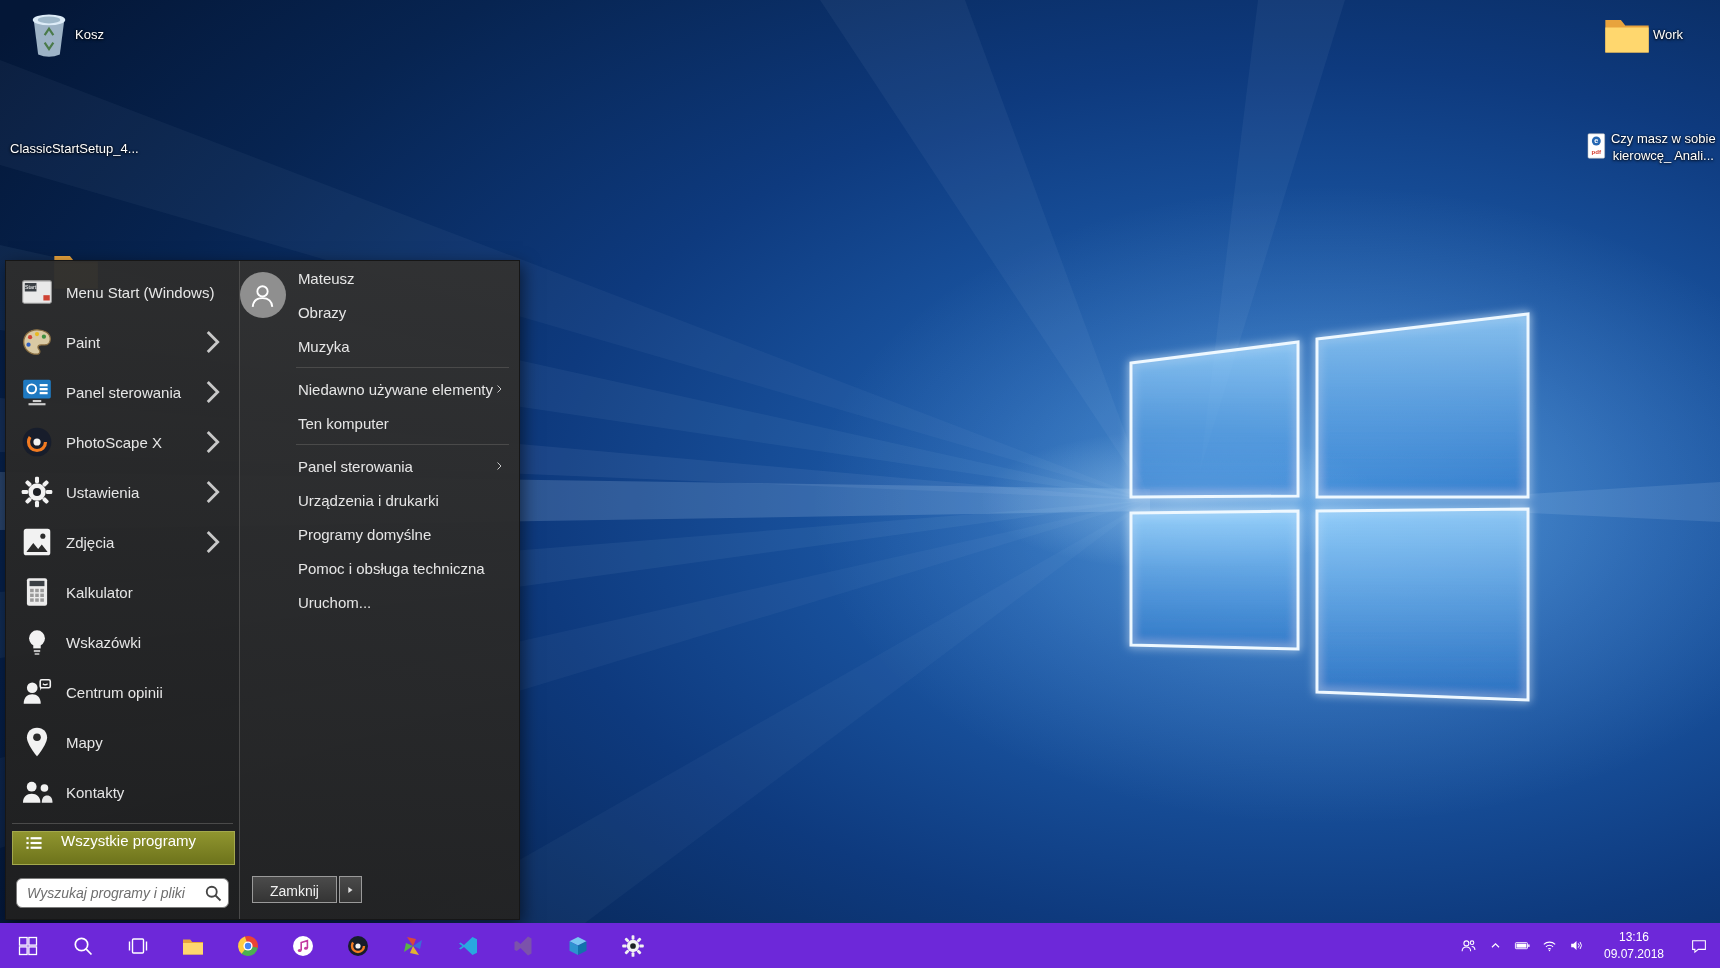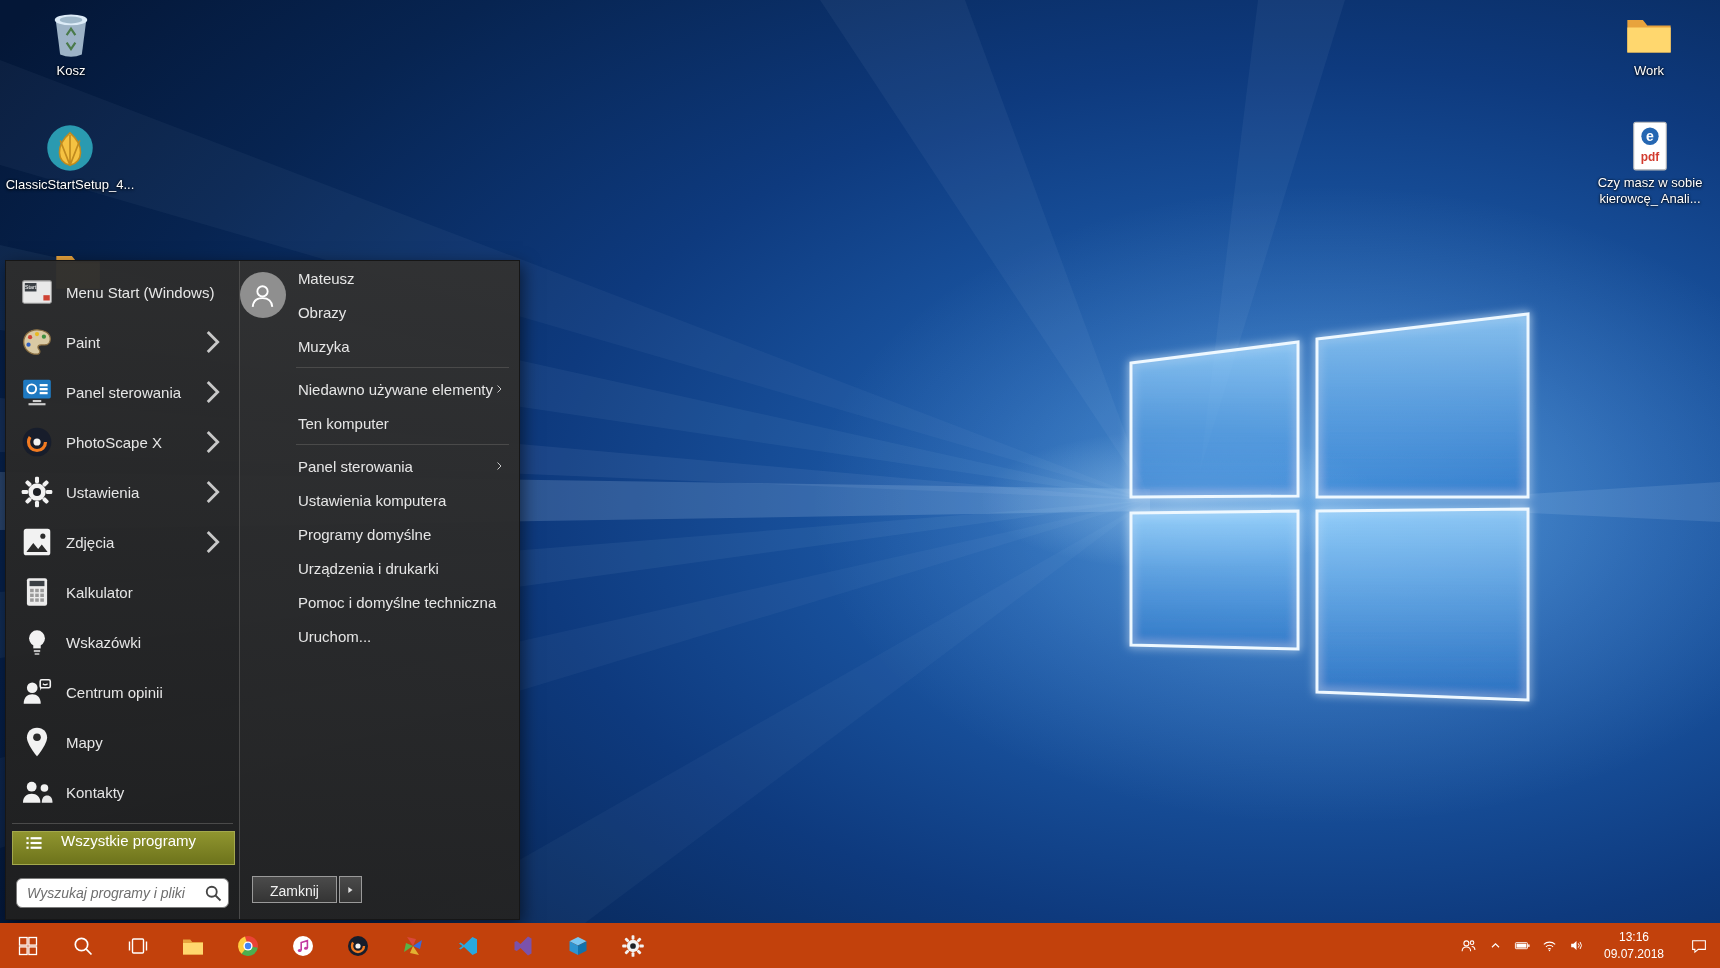--- a/index.html
+++ b/index.html
@@ -2,21 +2,21 @@
 <html><head>
 <meta charset="utf-8">
 <style>
   *{box-sizing:border-box}
   html,body{margin:0;padding:0;background:#000}
   .stage{position:relative;width:1720px;height:968px;overflow:hidden;
     font-family:"Liberation Sans","DejaVu Sans",sans-serif}
   .wallpaper{position:absolute;inset:0;z-index:0}
 
   
-  .desktop-icon{position:absolute;display:flex;flex-direction:column;align-items:center;z-index:1;cursor:default}
+  .desktop-icon{position:absolute;display:flex;flex-direction:row;align-items:center;z-index:1;cursor:default}
   .desktop-icon .icon{width:52px;height:52px}
   .icon svg{width:100%;height:100%;display:block}
   .di-label{margin-top:3px;font-size:13px;color:#fff;text-align:center;line-height:1.25;
     text-shadow:0 1px 3px rgba(0,0,0,.9),0 0 2px rgba(0,0,0,.8)}
 
   
   .start-menu{position:absolute;left:5px;top:260px;width:515px;height:660px;display:flex;z-index:5;
     background:linear-gradient(180deg,rgba(45,45,45,.97),rgba(31,31,31,.97));
     border:1px solid #161616;box-shadow:3px 5px 16px rgba(0,0,0,.55);color:#e6e6e6}
   .menu-left{width:294px;display:flex;flex-direction:column;padding-top:6px}
@@ -43,21 +43,21 @@
   .menu-item-right{height:34px;display:flex;align-items:center;padding:0 14px 0 12px;font-size:15px;cursor:default}
   .menu-right .menu-sep{margin:4px 10px;border-top:1px solid #4a4a4a}
   .shutdown-row{position:absolute;left:12px;bottom:16px;display:flex;align-items:center}
   .shutdown-btn{height:27px;padding:6px 17px;background:linear-gradient(180deg,#4b4b4b,#343434);
     border:1px solid #9a9a9a;color:#f0f0f0;font-size:14px;font-family:inherit;cursor:pointer}
   .shutdown-arrow{width:23px;height:27px;margin-left:2px;background:linear-gradient(180deg,#4b4b4b,#343434);
     border:1px solid #9a9a9a;display:flex;align-items:center;justify-content:center;cursor:pointer;padding:0}
   .shutdown-arrow svg{width:10px;height:10px}
 
   
-  .taskbar{position:absolute;left:0;right:0;bottom:0;height:45px;background:#c2410c;display:flex;align-items:stretch;z-index:10}
+  .taskbar{position:absolute;left:0;right:0;bottom:0;height:45px;background:#6d28d9;display:flex;align-items:stretch;z-index:10}
   .tb-buttons{display:flex}
   .tb-btn{width:55px;display:flex;align-items:center;justify-content:center;cursor:pointer}
   .tb-btn .icon{width:24px;height:24px}
   .tray{margin-left:auto;display:flex;align-items:stretch}
   .tray-btns{display:flex}
   .tray-btn{width:27px;display:flex;align-items:center;justify-content:center;cursor:pointer}
   .tray-btn .icon{width:17px;height:17px}
   .clock{width:88px;display:flex;flex-direction:column;align-items:center;justify-content:center;
     color:#fff;font-size:12px;line-height:1.35;cursor:default}
   .action-center{width:42px;display:flex;align-items:center;justify-content:center;cursor:pointer}
@@ -394,30 +394,27 @@
           <div class="menu-sep"></div>
           <div class="menu-item-right">
             <span class="mi-label">Panel sterowania</span>
             <span class="mi-arrow icon">
               <svg viewBox="0 0 24 24" fill="none" stroke="#c8c8c8" stroke-width="2">
                 <path d="M9 5 l7 7 -7 7"></path>
               </svg>
             </span>
           </div>
           <div class="menu-item-right">
-            <span class="mi-label">Ustawienia komputera</span>
+            <span class="mi-label">Urządzenia i drukarki</span>
           </div>
           <div class="menu-item-right">
             <span class="mi-label">Programy domyślne</span>
           </div>
           <div class="menu-item-right">
-            <span class="mi-label">Urządzenia i drukarki</span>
-          </div>
-          <div class="menu-item-right">
-            <span class="mi-label">Pomoc i domyślne techniczna</span>
+            <span class="mi-label">Pomoc i obsługa techniczna</span>
           </div>
           <div class="menu-item-right">
             <span class="mi-label">Uruchom...</span>
           </div>
         </div>
       <div class="shutdown-row">
         <button class="shutdown-btn">Zamknij</button>
         <button class="shutdown-arrow">
           <span class="icon">
               <svg viewBox="0 0 24 24" fill="#e0e0e0">

